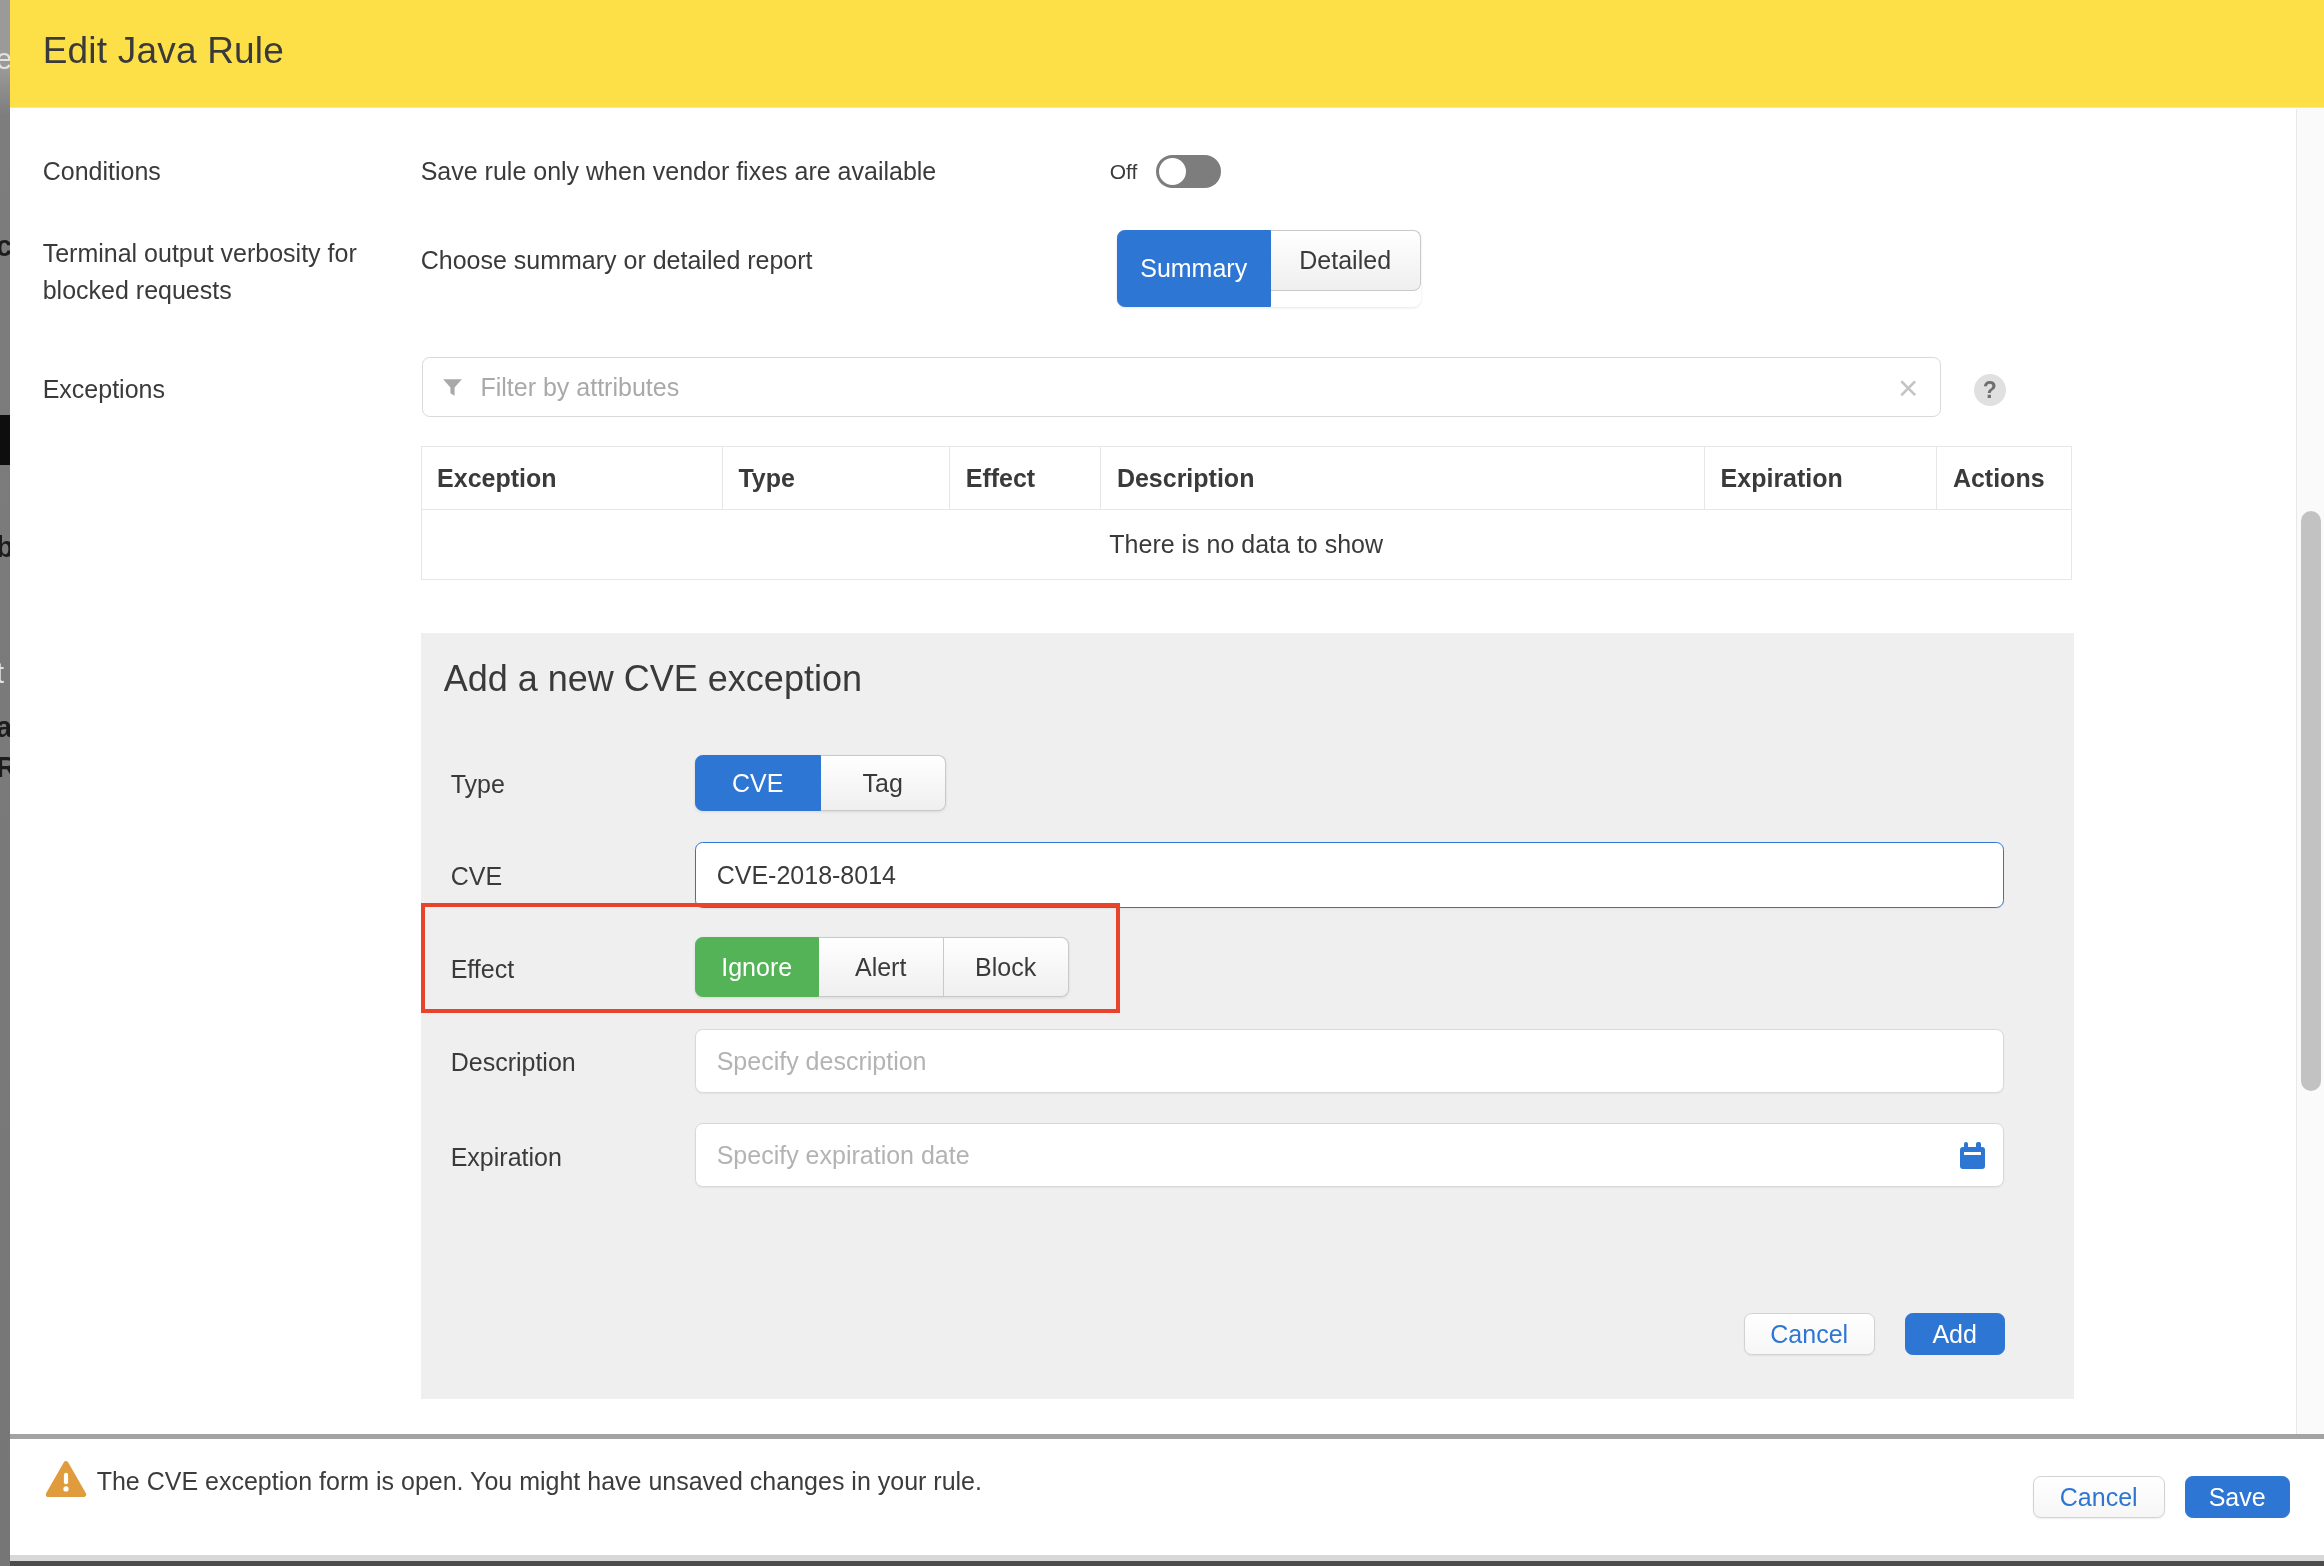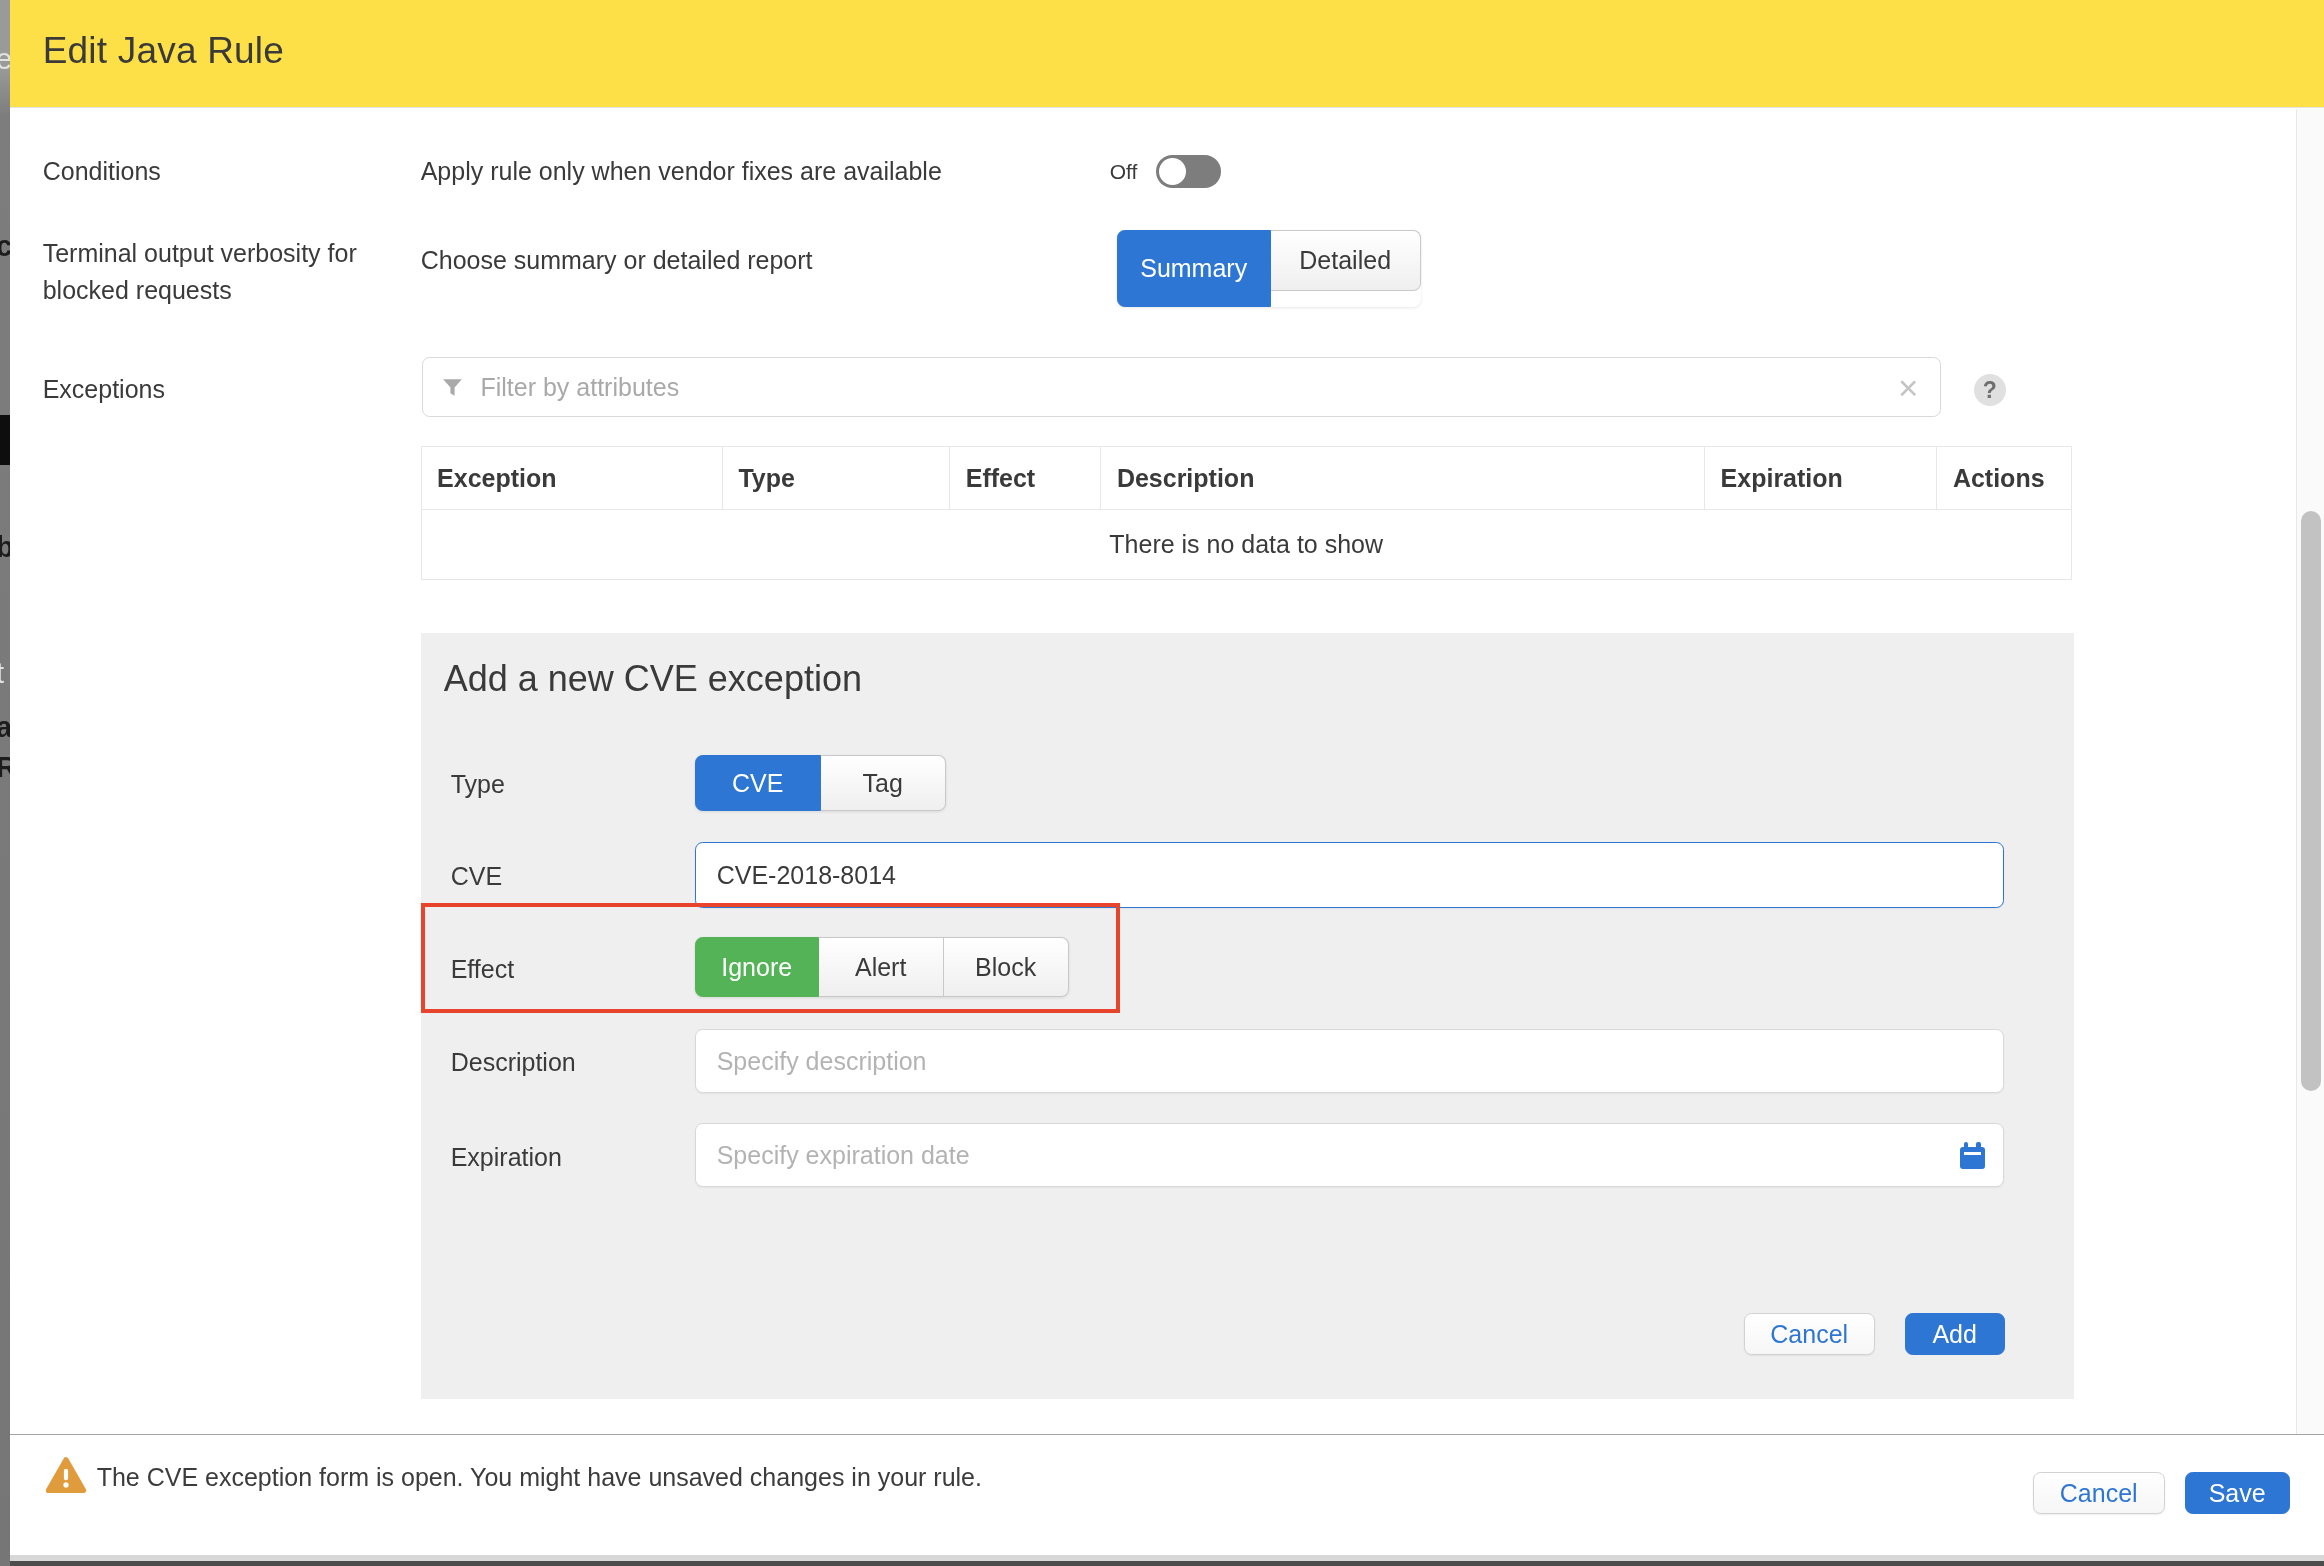--- a/index.html
+++ b/index.html
@@ -136,21 +136,21 @@
   }
   .btn-secondary {
     background:linear-gradient(#ffffff,#f6f6f6); border:1px solid #d2d2d2; color:#2e76d3;
     box-shadow:0 1px 1.9px rgba(0,0,0,0.07);
   }
   .btn-primary { background:#2e76d3; border:1px solid #2e76d3; color:#fff; }
 
   
   .modal-footer {
     position:absolute; left:0; top:1434px; width:100%; height:122px;
-    background:#fff; border-top:1px solid #a3a3a3;
+    background:#fff; border-top:5px solid #a3a3a3;
   }
   .warn-icon { position:absolute; left:35px; top:21px; }
   .footer-msg { position:absolute; left:87px; top:28px; font-size:25px; color:#3c3c3c; }
 
   .strip-light { position:absolute; left:0; top:1555px; width:2315px; height:5.8px; background:#d8d8d8; }
   .strip-dark  { position:absolute; left:0; top:1561px; width:2315px; height:4.8px; background:#4c4c4c; }
 
   
   .scrollbar-track {
     position:absolute; left:2286px; top:108px; width:29px; height:1326px;
@@ -176,21 +176,21 @@
 
 <div class="modal">
 
   <div class="modal-header">
     <div class="modal-title">Edit Java Rule</div>
   </div>
 
   <div class="modal-body">
 
     <div class="row-label" style="left:33px; top:48px;">Conditions</div>
-    <div class="row-desc" style="left:411px; top:48px;">Apply rule only when vendor fixes are available</div>
+    <div class="row-desc" style="left:411px; top:48px;">Save rule only when vendor fixes are available</div>
     <div class="toggle-label">Off</div>
     <div class="toggle">
       <div class="knob"></div>
     </div>
 
     <div class="row-label" style="left:33px; top:126px; width:319px; line-height:37px;">Terminal output verbosity for blocked requests</div>
     <div class="row-desc" style="left:411px; top:137px;">Choose summary or detailed report</div>
     <div class="seg-group" style="left:1107px; top:121px;">
       <button class="seg-btn sel-blue" style="width:154px; height:77px;">Summary</button>
       <button class="seg-btn" style="width:150px; height:61px;">Detailed</button>

